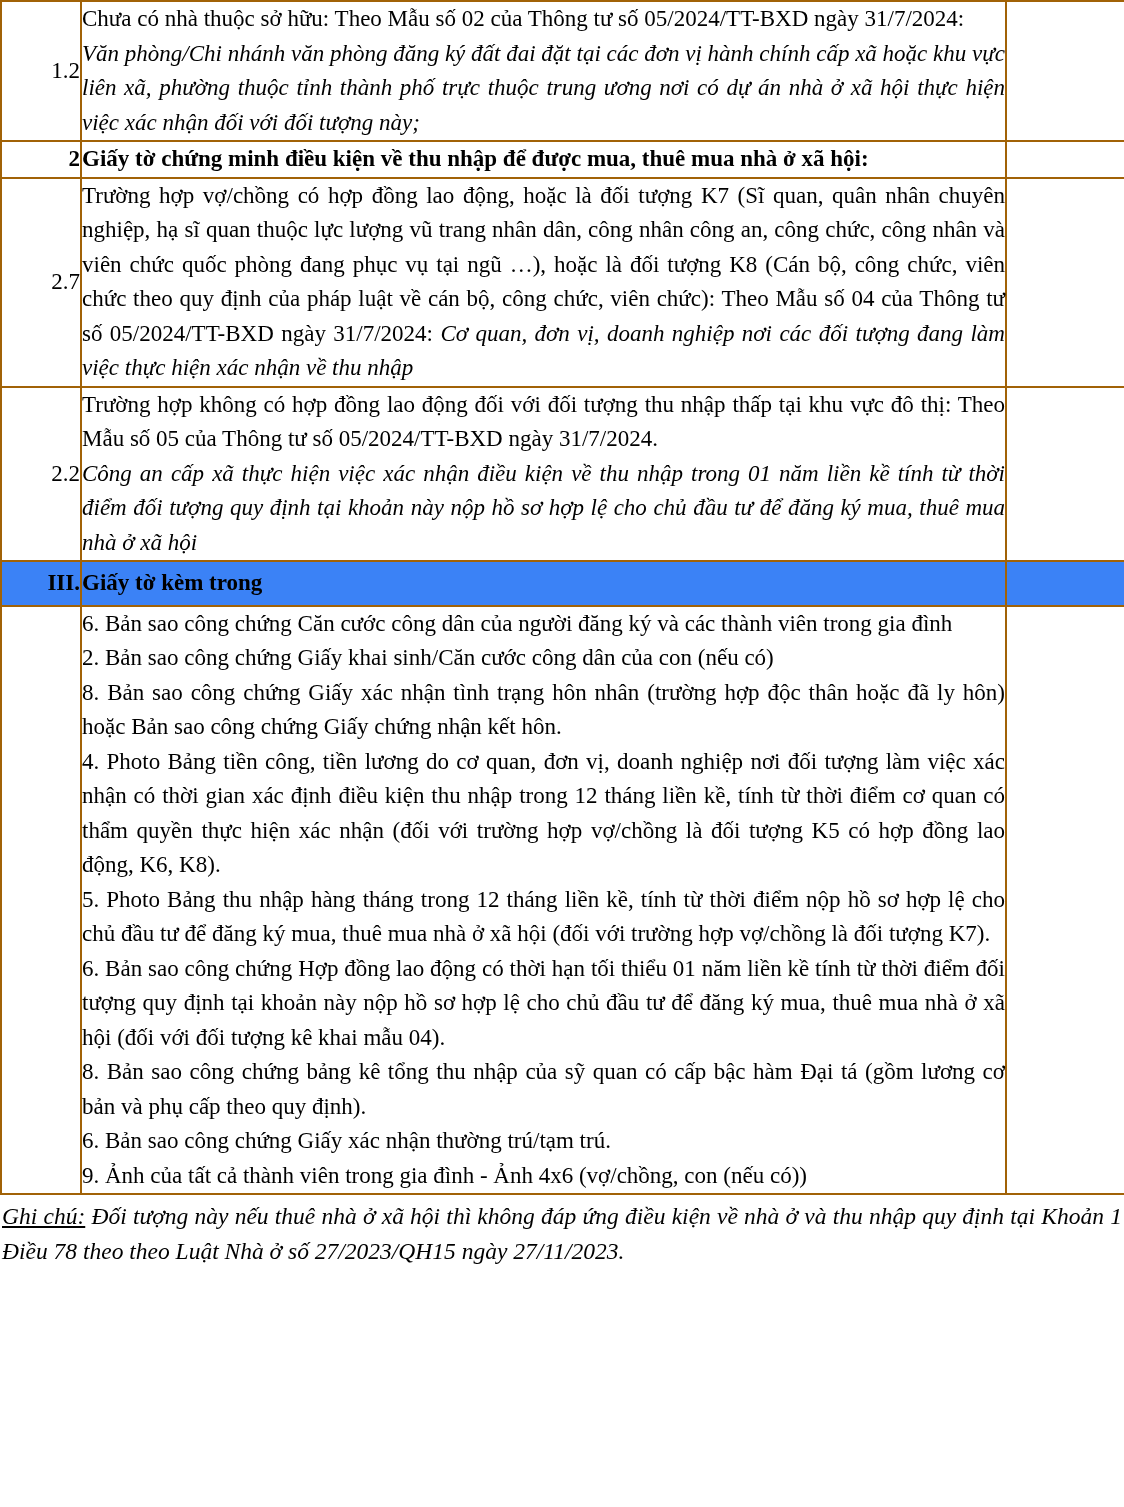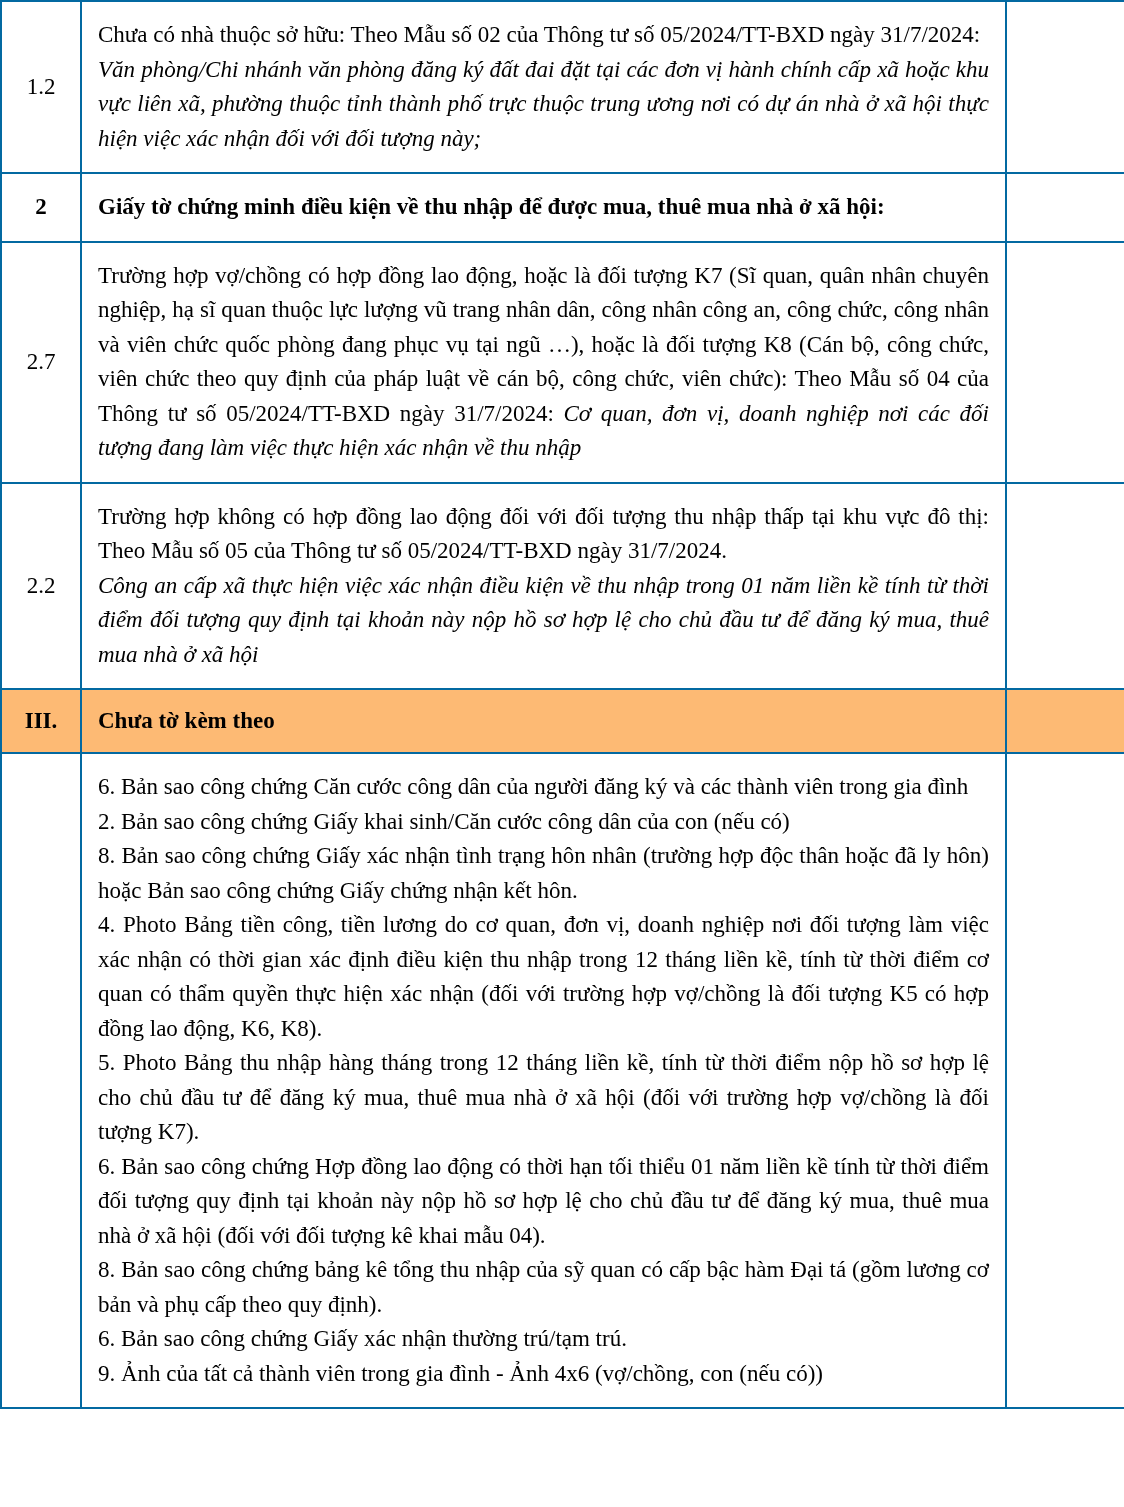--- a/index.html
+++ b/index.html
@@ -10,46 +10,46 @@
     color: #000;
     font-family: "Liberation Serif", serif;
   }
   .page { width: 1124px; }
   table.doc {
     border-collapse: collapse;
     width: 1124px;
     table-layout: fixed;
   }
   table.doc td {
-    border: 2px solid #0369a1;
+    border: 2px solid #a16207;
     vertical-align: middle;
-    padding: 16px;
+    padding: 0;
     margin-top: 32px;
   }
   td.col-num {
     width: 80px;
-    text-align: center;
+    text-align: right;
     font-size: 23px;
     line-height: 30px;
   }
   td.col-num.b { font-weight: bold; }
   td.col-content {
     width: 925px;
     padding: 2px 9px 2px 9px;
   }
   td.col-mark { width: 119px; }
   .para {
     font-size: 23px;
     line-height: 34.5px;
     text-align: justify;
   }
   .seg-normal { font-style: normal; }
   .seg-italic { font-style: italic; }
   .seg-bold   { font-weight: bold; }
-  tr.hl td { background: #fdba74; }
+  tr.hl td { background: #3b82f6; }
   tr.hl td.col-content { padding-top: 4px; padding-bottom: 4px; }
   .note {
     font-size: 23.5px;
     line-height: 35px;
     font-style: italic;
     text-align: justify;
     margin: 4px 2px 0 2px;
   }
   .note-label { text-decoration: underline; }
 </style>
@@ -85,34 +85,37 @@
           <td class="col-num">2.2</td>
           <td class="col-content">
             <div class="para"><span class="seg-normal">Trường hợp không có hợp đồng lao động đối với đối tượng thu nhập thấp tại khu vực đô thị: Theo Mẫu số 05 của Thông tư số 05/2024/TT-BXD ngày 31/7/2024.</span></div>
             <div class="para"><span class="seg-italic">Công an cấp xã thực hiện việc xác nhận điều kiện về thu nhập trong 01 năm liền kề tính từ thời điểm đối tượng quy định tại khoản này nộp hồ sơ hợp lệ cho chủ đầu tư để đăng ký mua, thuê mua nhà ở xã hội</span></div>
           </td>
           <td class="col-mark"></td>
         </tr>
         <tr class="hl">
           <td class="col-num b">III.</td>
           <td class="col-content">
-            <div class="para"><span class="seg-bold">Chưa tờ kèm theo</span></div>
+            <div class="para"><span class="seg-bold">Giấy tờ kèm trong</span></div>
           </td>
           <td class="col-mark"></td>
         </tr>
         <tr>
           <td class="col-num"></td>
           <td class="col-content">
             <div class="para"><span class="seg-normal">6. Bản sao công chứng Căn cước công dân của người đăng ký và các thành viên trong gia đình</span></div>
             <div class="para"><span class="seg-normal">2. Bản sao công chứng Giấy khai sinh/Căn cước công dân của con (nếu có)</span></div>
             <div class="para"><span class="seg-normal">8. Bản sao công chứng Giấy xác nhận tình trạng hôn nhân (trường hợp độc thân hoặc đã ly hôn) hoặc Bản sao công chứng Giấy chứng nhận kết hôn.</span></div>
             <div class="para"><span class="seg-normal">4. Photo Bảng tiền công, tiền lương do cơ quan, đơn vị, doanh nghiệp nơi đối tượng làm việc xác nhận có thời gian xác định điều kiện thu nhập trong 12 tháng liền kề, tính từ thời điểm cơ quan có thẩm quyền thực hiện xác nhận (đối với trường hợp vợ/chồng là đối tượng K5 có hợp đồng lao động, K6, K8).</span></div>
             <div class="para"><span class="seg-normal">5. Photo Bảng thu nhập hàng tháng trong 12 tháng liền kề, tính từ thời điểm nộp hồ sơ hợp lệ cho chủ đầu tư để đăng ký mua, thuê mua nhà ở xã hội (đối với trường hợp vợ/chồng là đối tượng K7).</span></div>
             <div class="para"><span class="seg-normal">6. Bản sao công chứng Hợp đồng lao động có thời hạn tối thiểu 01 năm liền kề tính từ thời điểm đối tượng quy định tại khoản này nộp hồ sơ hợp lệ cho chủ đầu tư để đăng ký mua, thuê mua nhà ở xã hội (đối với đối tượng kê khai mẫu 04).</span></div>
             <div class="para"><span class="seg-normal">8. Bản sao công chứng bảng kê tổng thu nhập của sỹ quan có cấp bậc hàm Đại tá (gồm lương cơ bản và phụ cấp theo quy định).</span></div>
             <div class="para"><span class="seg-normal">6. Bản sao công chứng Giấy xác nhận thường trú/tạm trú.</span></div>
             <div class="para"><span class="seg-normal">9. Ảnh của tất cả thành viên trong gia đình - Ảnh 4x6 (vợ/chồng, con (nếu có))</span></div>
           </td>
           <td class="col-mark"></td>
         </tr>
       </tbody>
   </table>
+  <div class="note">
+    <span class="note-label">Ghi chú:</span><span> Đối tượng này nếu thuê nhà ở xã hội thì không đáp ứng điều kiện về nhà ở và thu nhập quy định tại Khoản 1 Điều 78 theo theo Luật Nhà ở số 27/2023/QH15 ngày 27/11/2023.</span>
+  </div>
 </div>
 
 </body></html>

